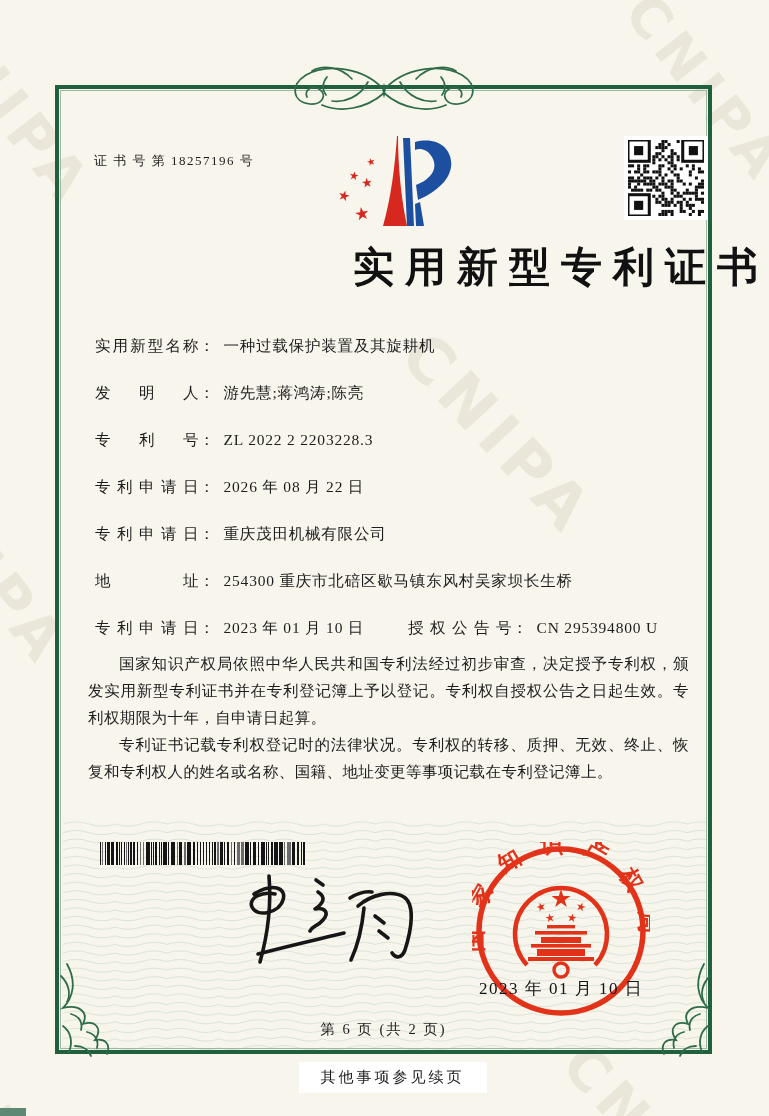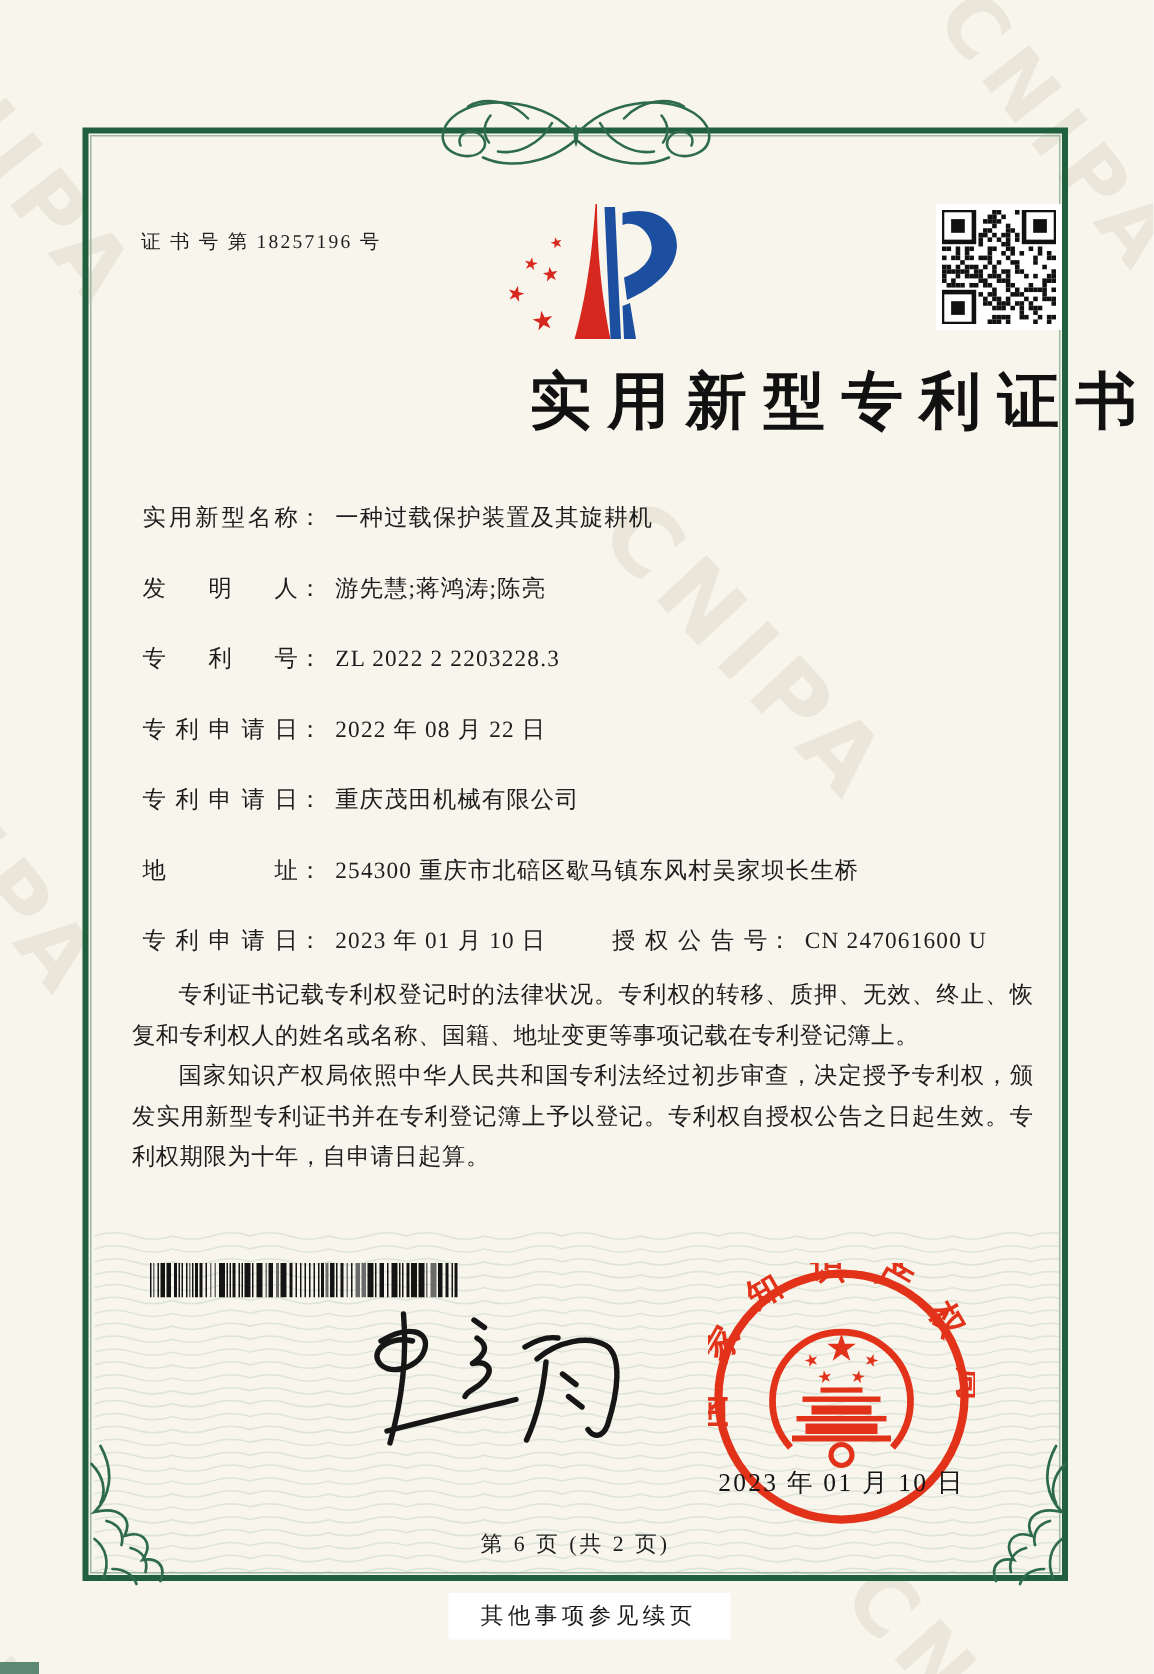--- a/index.html
+++ b/index.html
@@ -409,47 +409,47 @@
     <span class="flabel">发明人</span><span class="fcolon">：</span><span class="fvalue">游先慧;蒋鸿涛;陈亮</span>
   </span>
 </div>
         <div class="field-row">
   <span class="field-pair">
     <span class="flabel">专利号</span><span class="fcolon">：</span><span class="fvalue">ZL 2022 2 2203228.3</span>
   </span>
 </div>
         <div class="field-row">
   <span class="field-pair">
-    <span class="flabel">专利申请日</span><span class="fcolon">：</span><span class="fvalue">2022 年 08 月 22 日</span>
+    <span class="flabel">专利申请日</span><span class="fcolon">：</span><span class="fvalue">2026 年 08 月 22 日</span>
   </span>
 </div>
         <div class="field-row">
   <span class="field-pair">
     <span class="flabel">专利申请日</span><span class="fcolon">：</span><span class="fvalue">重庆茂田机械有限公司</span>
   </span>
 </div>
         <div class="field-row">
   <span class="field-pair">
     <span class="flabel">地址</span><span class="fcolon">：</span><span class="fvalue">254300 重庆市北碚区歇马镇东风村吴家坝长生桥</span>
   </span>
 </div>
         <div class="field-row">
   <span class="field-pair">
     <span class="flabel">专利申请日</span><span class="fcolon">：</span><span class="fvalue">2023 年 01 月 10 日</span>
   </span>
 
   <span class="field-pair">
-    <span class="flabel">授权公告号</span><span class="fcolon">：</span><span class="fvalue">CN 247061600 U</span>
+    <span class="flabel">授权公告号</span><span class="fcolon">：</span><span class="fvalue">CN 295394800 U</span>
   </span>
 </div>
       </div>
 
     <div class="paras">
+      <p>国家知识产权局依照中华人民共和国专利法经过初步审查，决定授予专利权，颁发实用新型专利证书并在专利登记簿上予以登记。专利权自授权公告之日起生效。专利权期限为十年，自申请日起算。</p>
       <p>专利证书记载专利权登记时的法律状况。专利权的转移、质押、无效、终止、恢复和专利权人的姓名或名称、国籍、地址变更等事项记载在专利登记簿上。</p>
-      <p>国家知识产权局依照中华人民共和国专利法经过初步审查，决定授予专利权，颁发实用新型专利证书并在专利登记簿上予以登记。专利权自授权公告之日起生效。专利权期限为十年，自申请日起算。</p>
     </div>
 
     <svg class="barcode" width="210" height="23" id="barcode">
         <rect x="0" y="0" width="1" height="23" fill="#141414"></rect>
         <rect x="2" y="0" width="1" height="23" fill="#6b6b6b"></rect>
         <rect x="5" y="0" width="1" height="23" fill="#141414"></rect>
         <rect x="7" y="0" width="3" height="23" fill="#141414"></rect>
         <rect x="11" y="0" width="3" height="23" fill="#141414"></rect>
         <rect x="16" y="0" width="2" height="23" fill="#141414"></rect>
         <rect x="19" y="0" width="1" height="23" fill="#141414"></rect>

